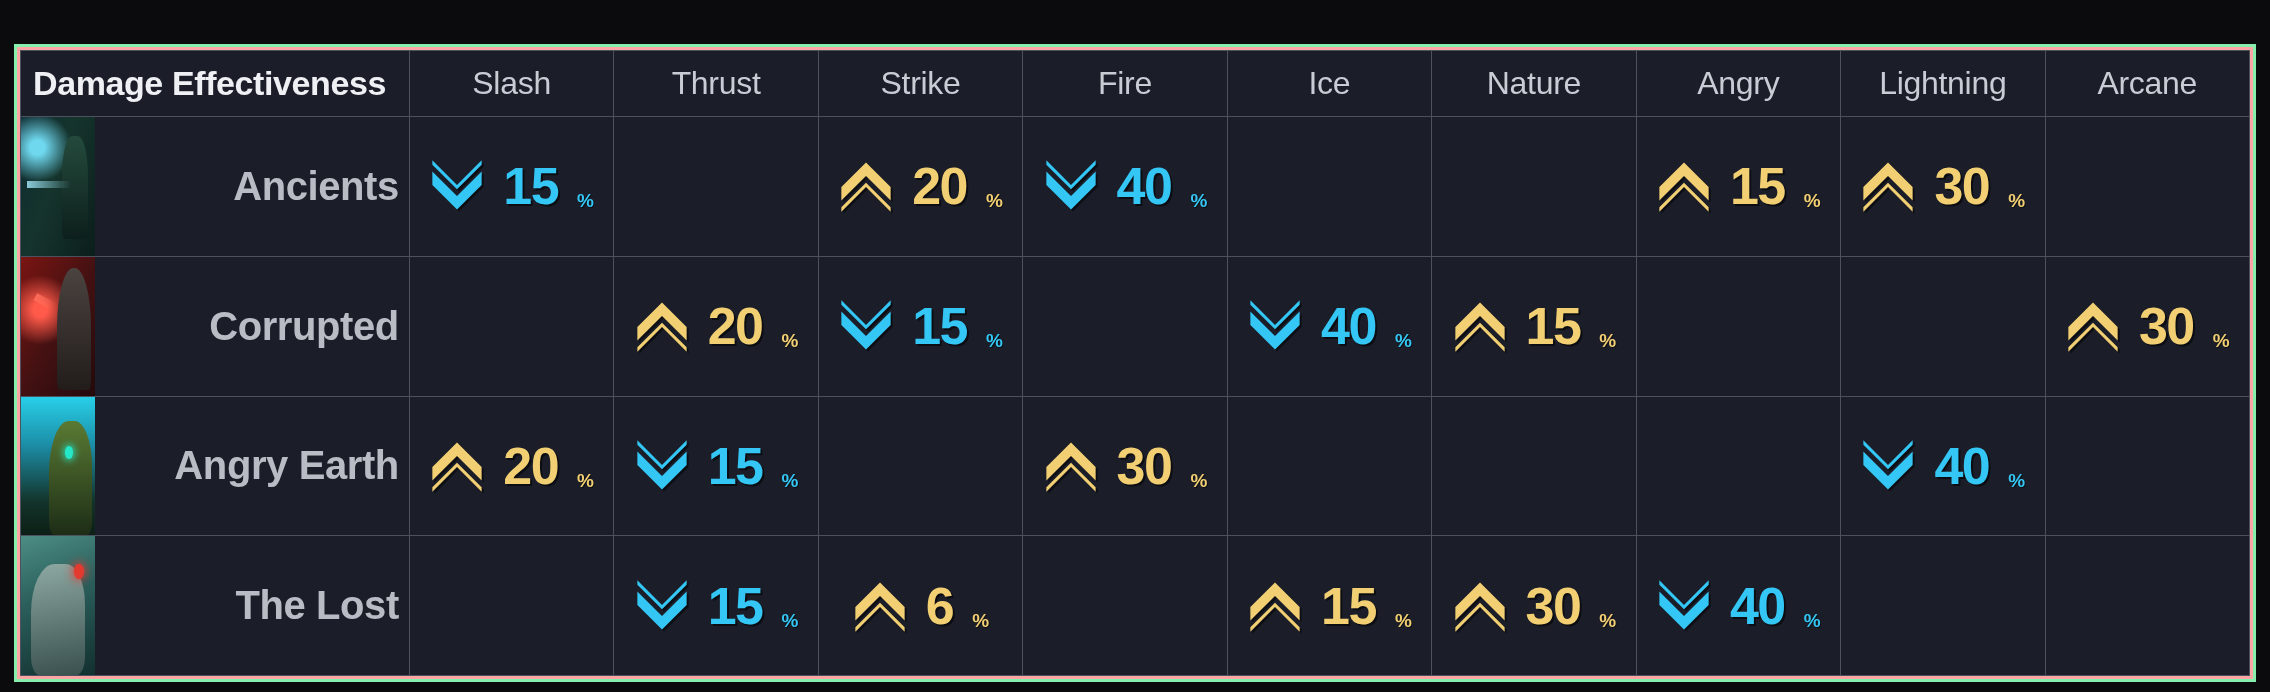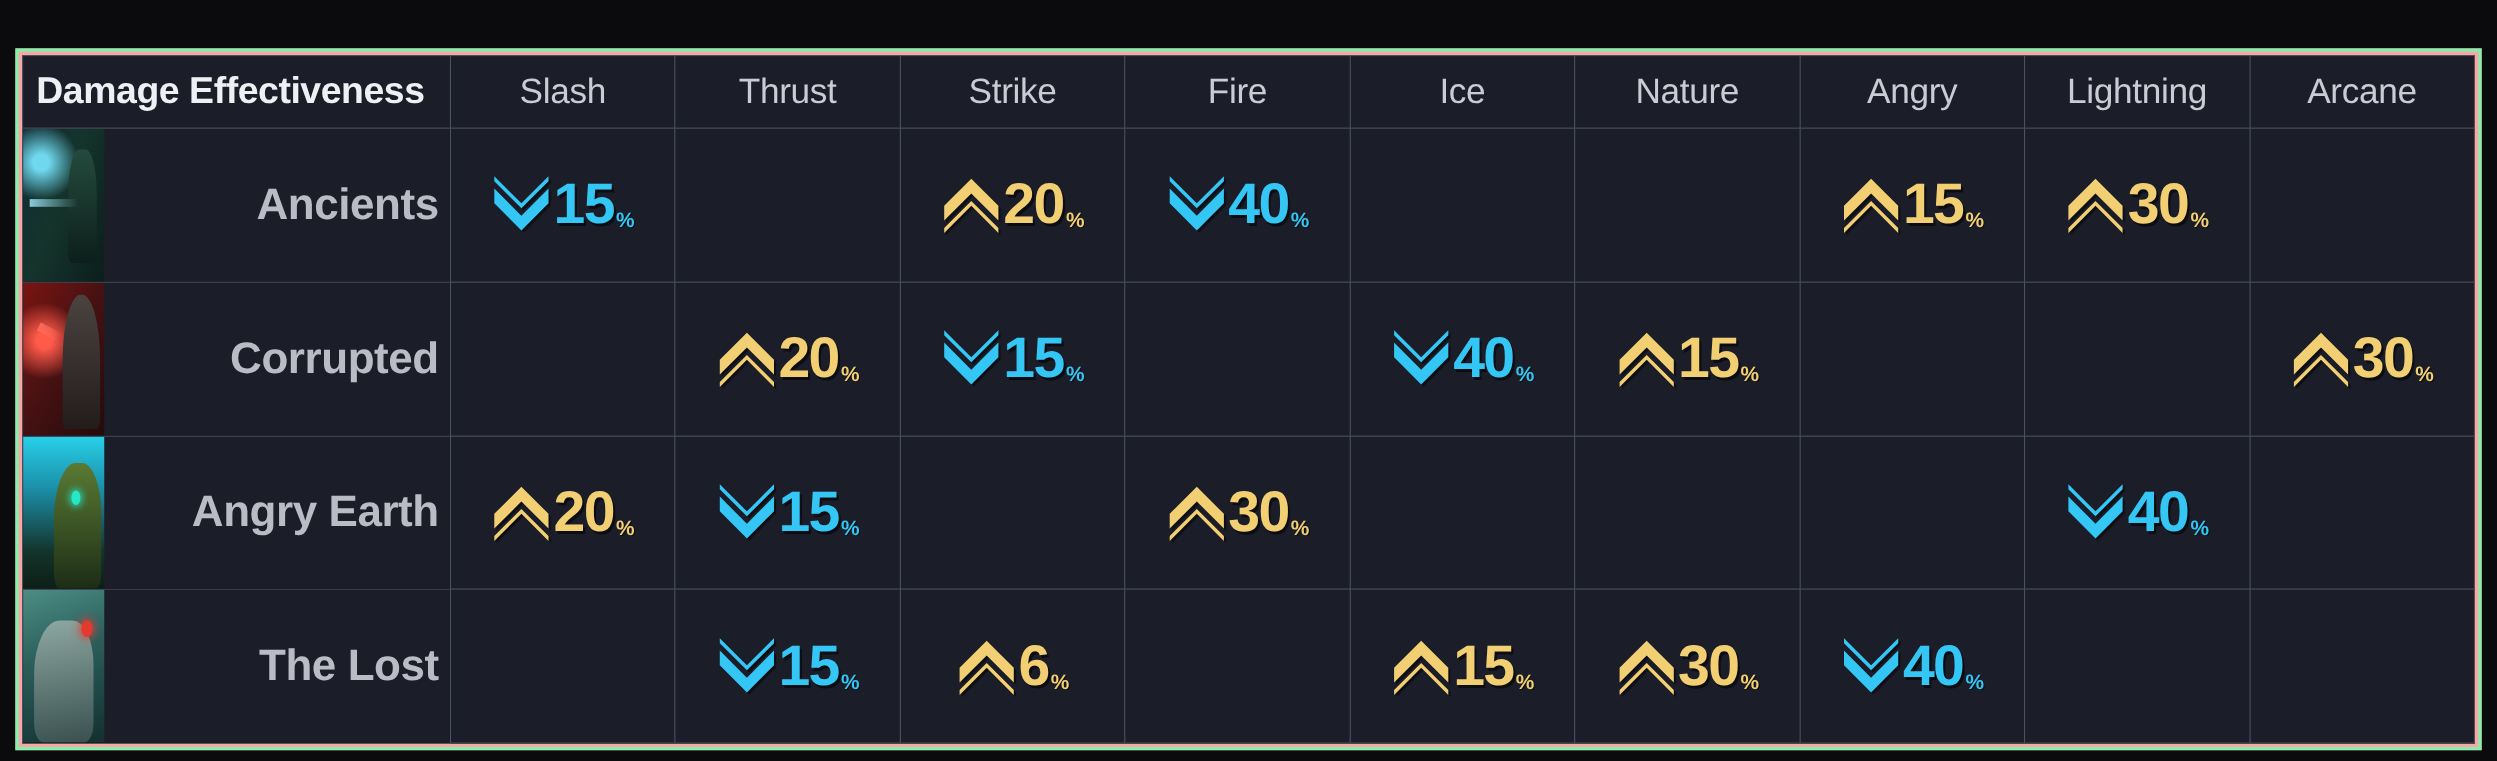--- a/index.html
+++ b/index.html
@@ -217,21 +217,21 @@
   
   td.val {
     height: 78px;
     text-align: center;
     vertical-align: middle;
   }
   .val-wrap {
     display: flex;
     align-items: center;
     justify-content: center;
-    gap: 1px;
+    gap: 18px;
     line-height: 1;
   }
   .chev {
     flex: 0 0 auto;
     display: block;
   }
   .num {
     font-size: 52px;
     font-weight: bold;
     letter-spacing: -1.5px;

